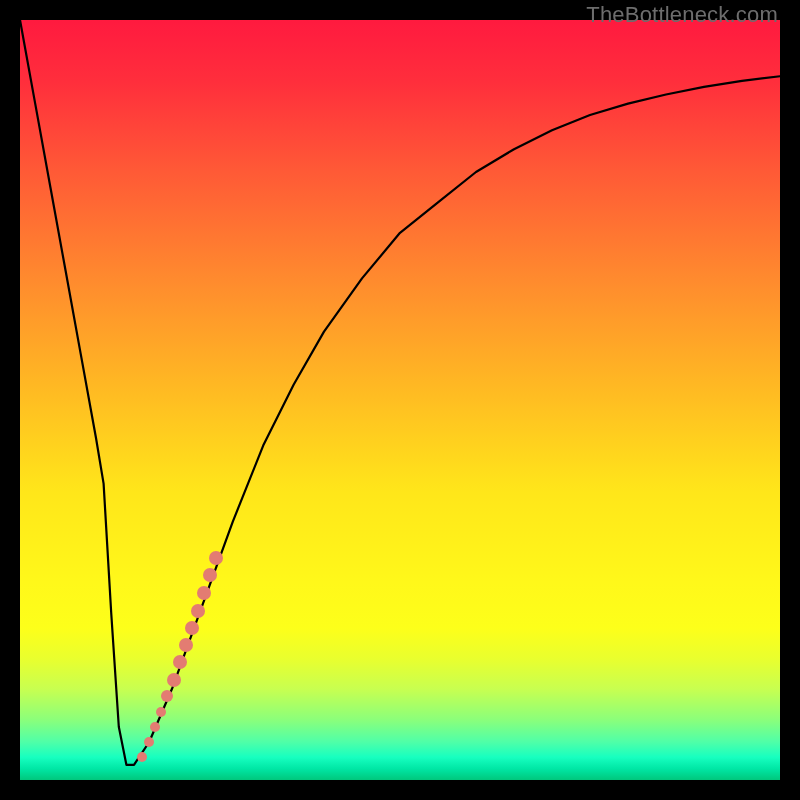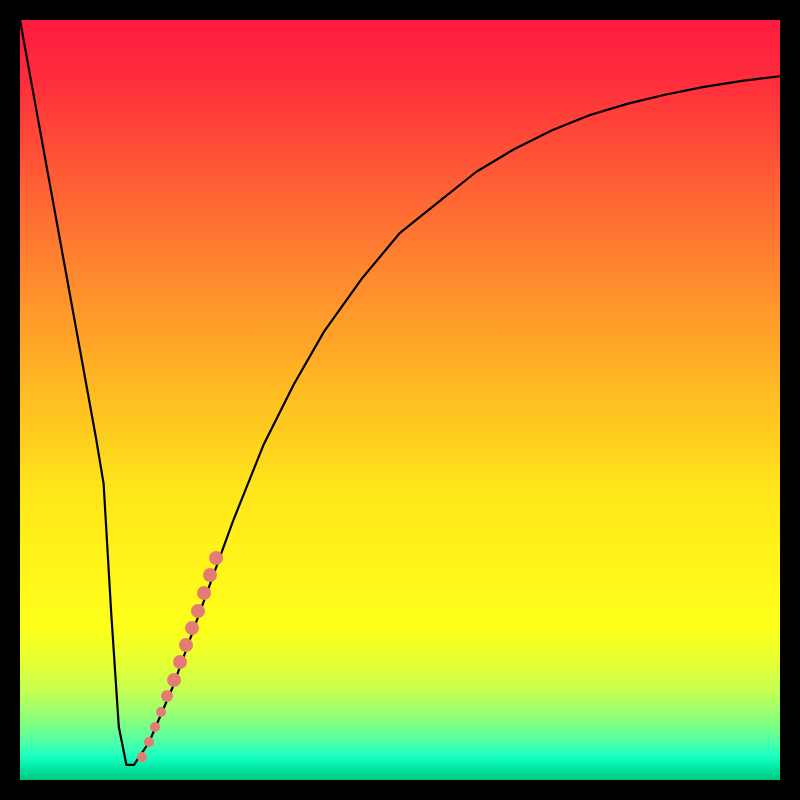--- a/index.html
+++ b/index.html
@@ -77,13 +77,14 @@
         <div class="dot" style="width: 14px; height: 14px; left: 153.52px; top: 659.68px;"></div>
         <div class="dot" style="width: 14px; height: 14px; left: 159.6px; top: 642.2px;"></div>
         <div class="dot" style="width: 14px; height: 14px; left: 165.68px; top: 624.72px;"></div>
         <div class="dot" style="width: 14px; height: 14px; left: 171.76px; top: 608px;"></div>
         <div class="dot" style="width: 14px; height: 14px; left: 177.84px; top: 590.52px;"></div>
         <div class="dot" style="width: 14px; height: 14px; left: 183.92px; top: 573.04px;"></div>
         <div class="dot" style="width: 14px; height: 14px; left: 190px; top: 554.8px;"></div>
         <div class="dot" style="width: 14px; height: 14px; left: 196.08px; top: 538.08px;"></div>
       </div>
   </div>
+  <div class="watermark">TheBottleneck.com</div>
 </div>
 
 </body></html>

